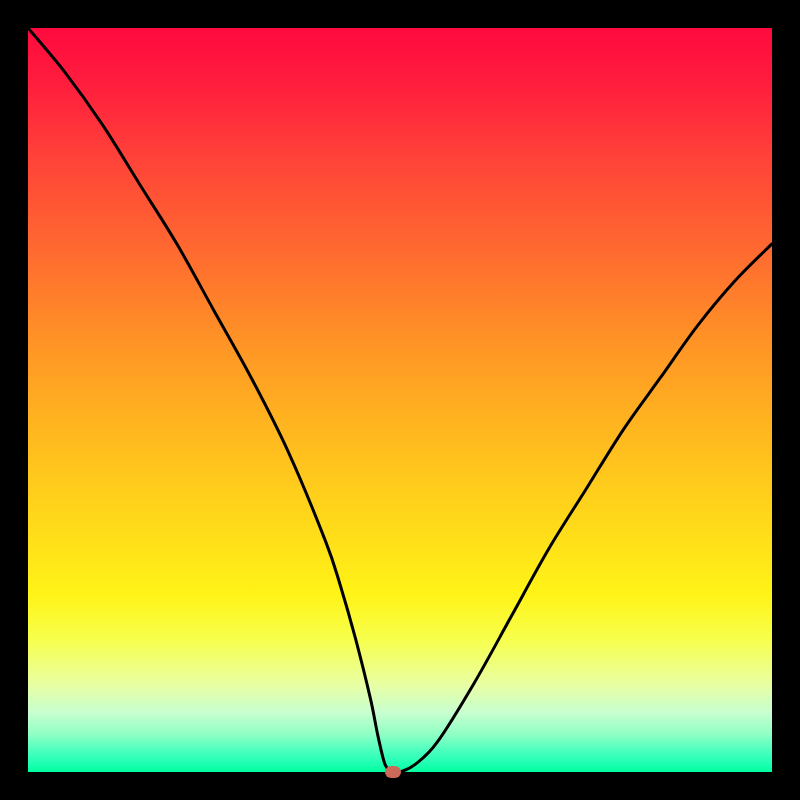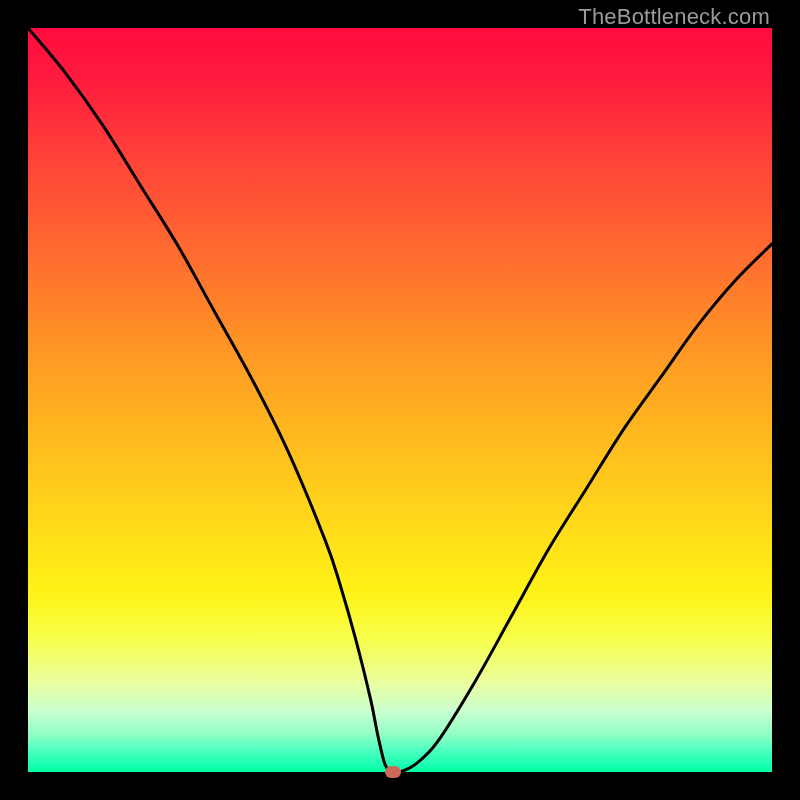--- a/index.html
+++ b/index.html
@@ -65,21 +65,20 @@
     height: 12px;
     border-radius: 6px;
     background: #cc6a5a;
     transform: translate(-50%, -50%);
   }
 </style>
 </head>
 <body>
 
 <div class="frame">
-  <div class="watermark">TheBottleneck.com</div>
 
   <div class="plot">
     <svg class="curve" viewBox="0 0 744 744" preserveAspectRatio="none">
       <path fill="none" stroke="#000" stroke-width="3" stroke-linecap="round" d="M 0.0 0.0 C 6.2 7.4, 24.8 28.5, 37.2 44.6 C 49.6 60.8, 62.0 78.1, 74.4 96.7 C 86.8 115.3, 99.2 136.4, 111.6 156.2 C 124.0 176.1, 136.4 194.7, 148.8 215.8 C 161.2 236.8, 173.6 260.4, 186.0 282.7 C 198.4 305.0, 210.8 326.1, 223.2 349.7 C 235.6 373.2, 248.0 396.8, 260.4 424.1 C 272.8 451.4, 288.9 491.0, 297.6 513.4 C 306.3 535.7, 307.5 541.9, 312.5 558.0 C 317.4 574.1, 322.4 591.5, 327.4 610.1 C 332.3 628.7, 338.5 653.5, 342.2 669.6 C 346.0 685.7, 347.2 695.6, 349.7 706.8 C 352.2 718.0, 354.6 730.4, 357.1 736.6 C 359.6 742.8, 362.1 742.8, 364.6 744.0 C 367.0 745.2, 368.3 745.2, 372.0 744.0 C 375.7 742.8, 380.7 741.5, 386.9 736.6 C 393.1 731.6, 399.3 727.9, 409.2 714.2 C 419.1 700.6, 434.0 675.8, 446.4 654.7 C 458.8 633.6, 471.2 610.1, 483.6 587.8 C 496.0 565.4, 508.4 541.9, 520.8 520.8 C 533.2 499.7, 545.6 481.1, 558.0 461.3 C 570.4 441.4, 582.8 420.4, 595.2 401.8 C 607.6 383.2, 620.0 367.0, 632.4 349.7 C 644.8 332.3, 657.2 313.7, 669.6 297.6 C 682.0 281.5, 694.4 266.6, 706.8 253.0 C 719.2 239.3, 737.8 222.0, 744.0 215.8"></path>
     </svg>
     <div class="marker" style="left: 364.56px; top: 744px; background: rgb(204, 106, 90);"></div>
   </div>
 </div>
 
 </body></html>

